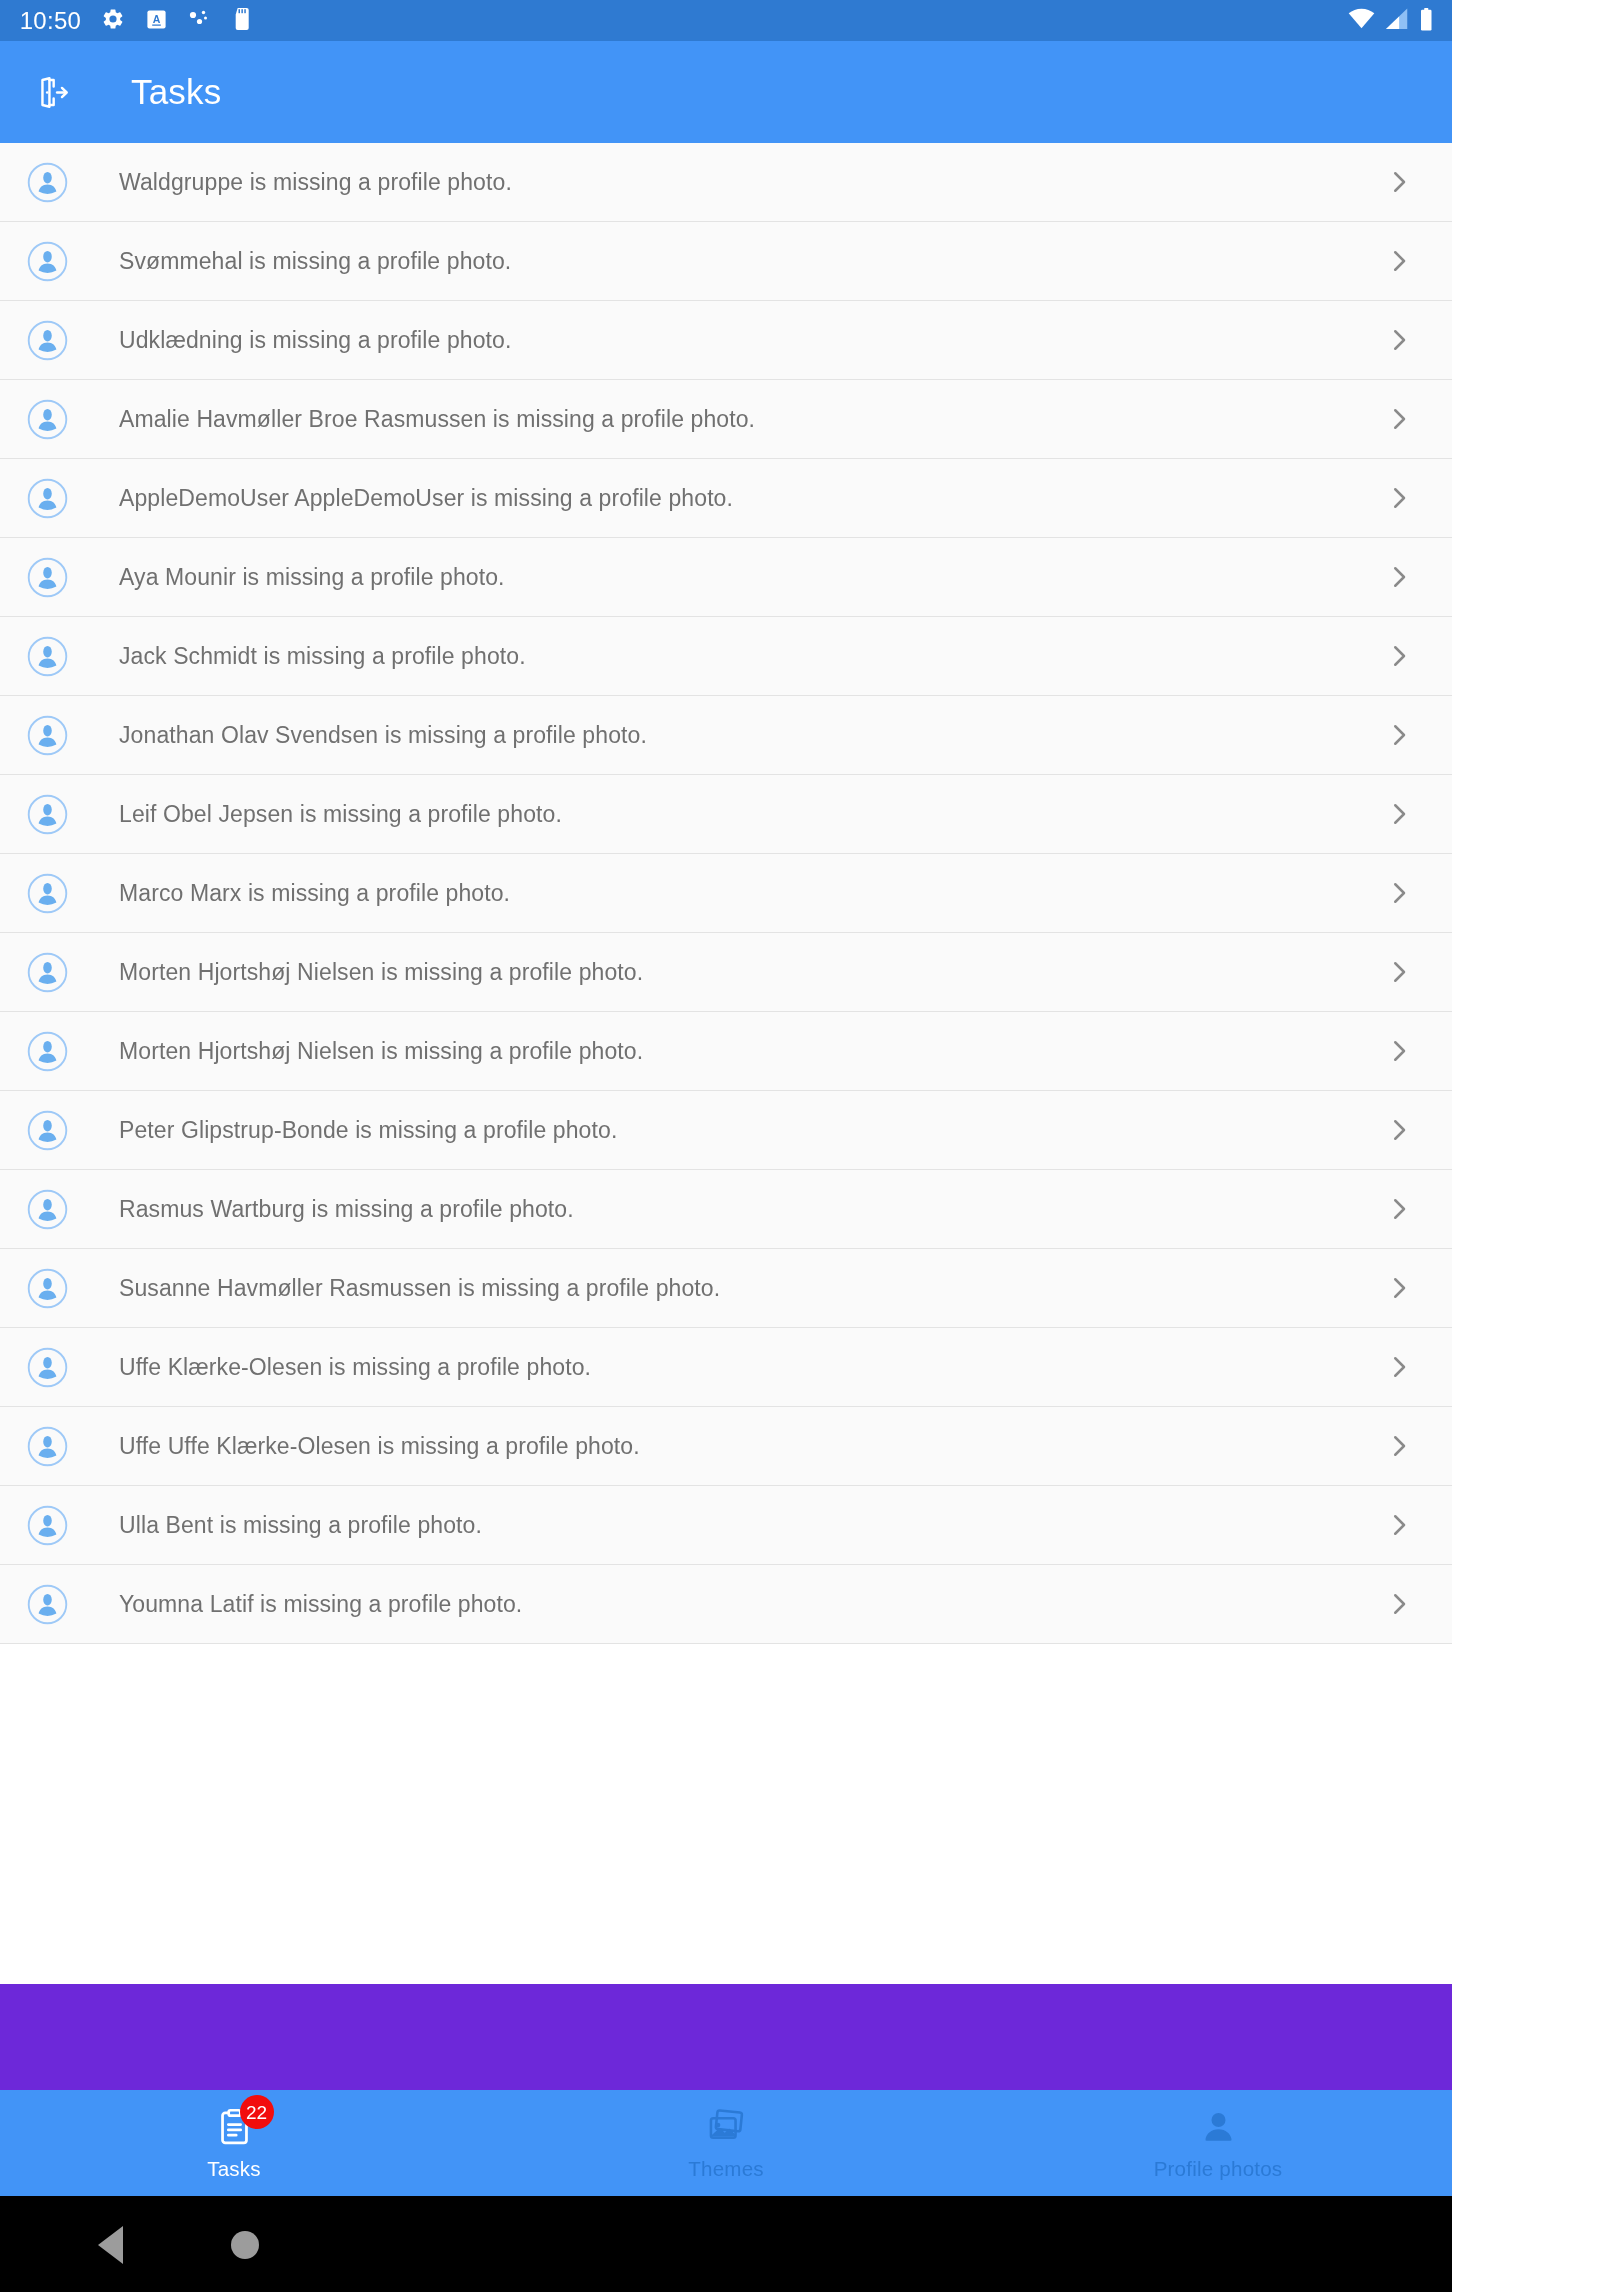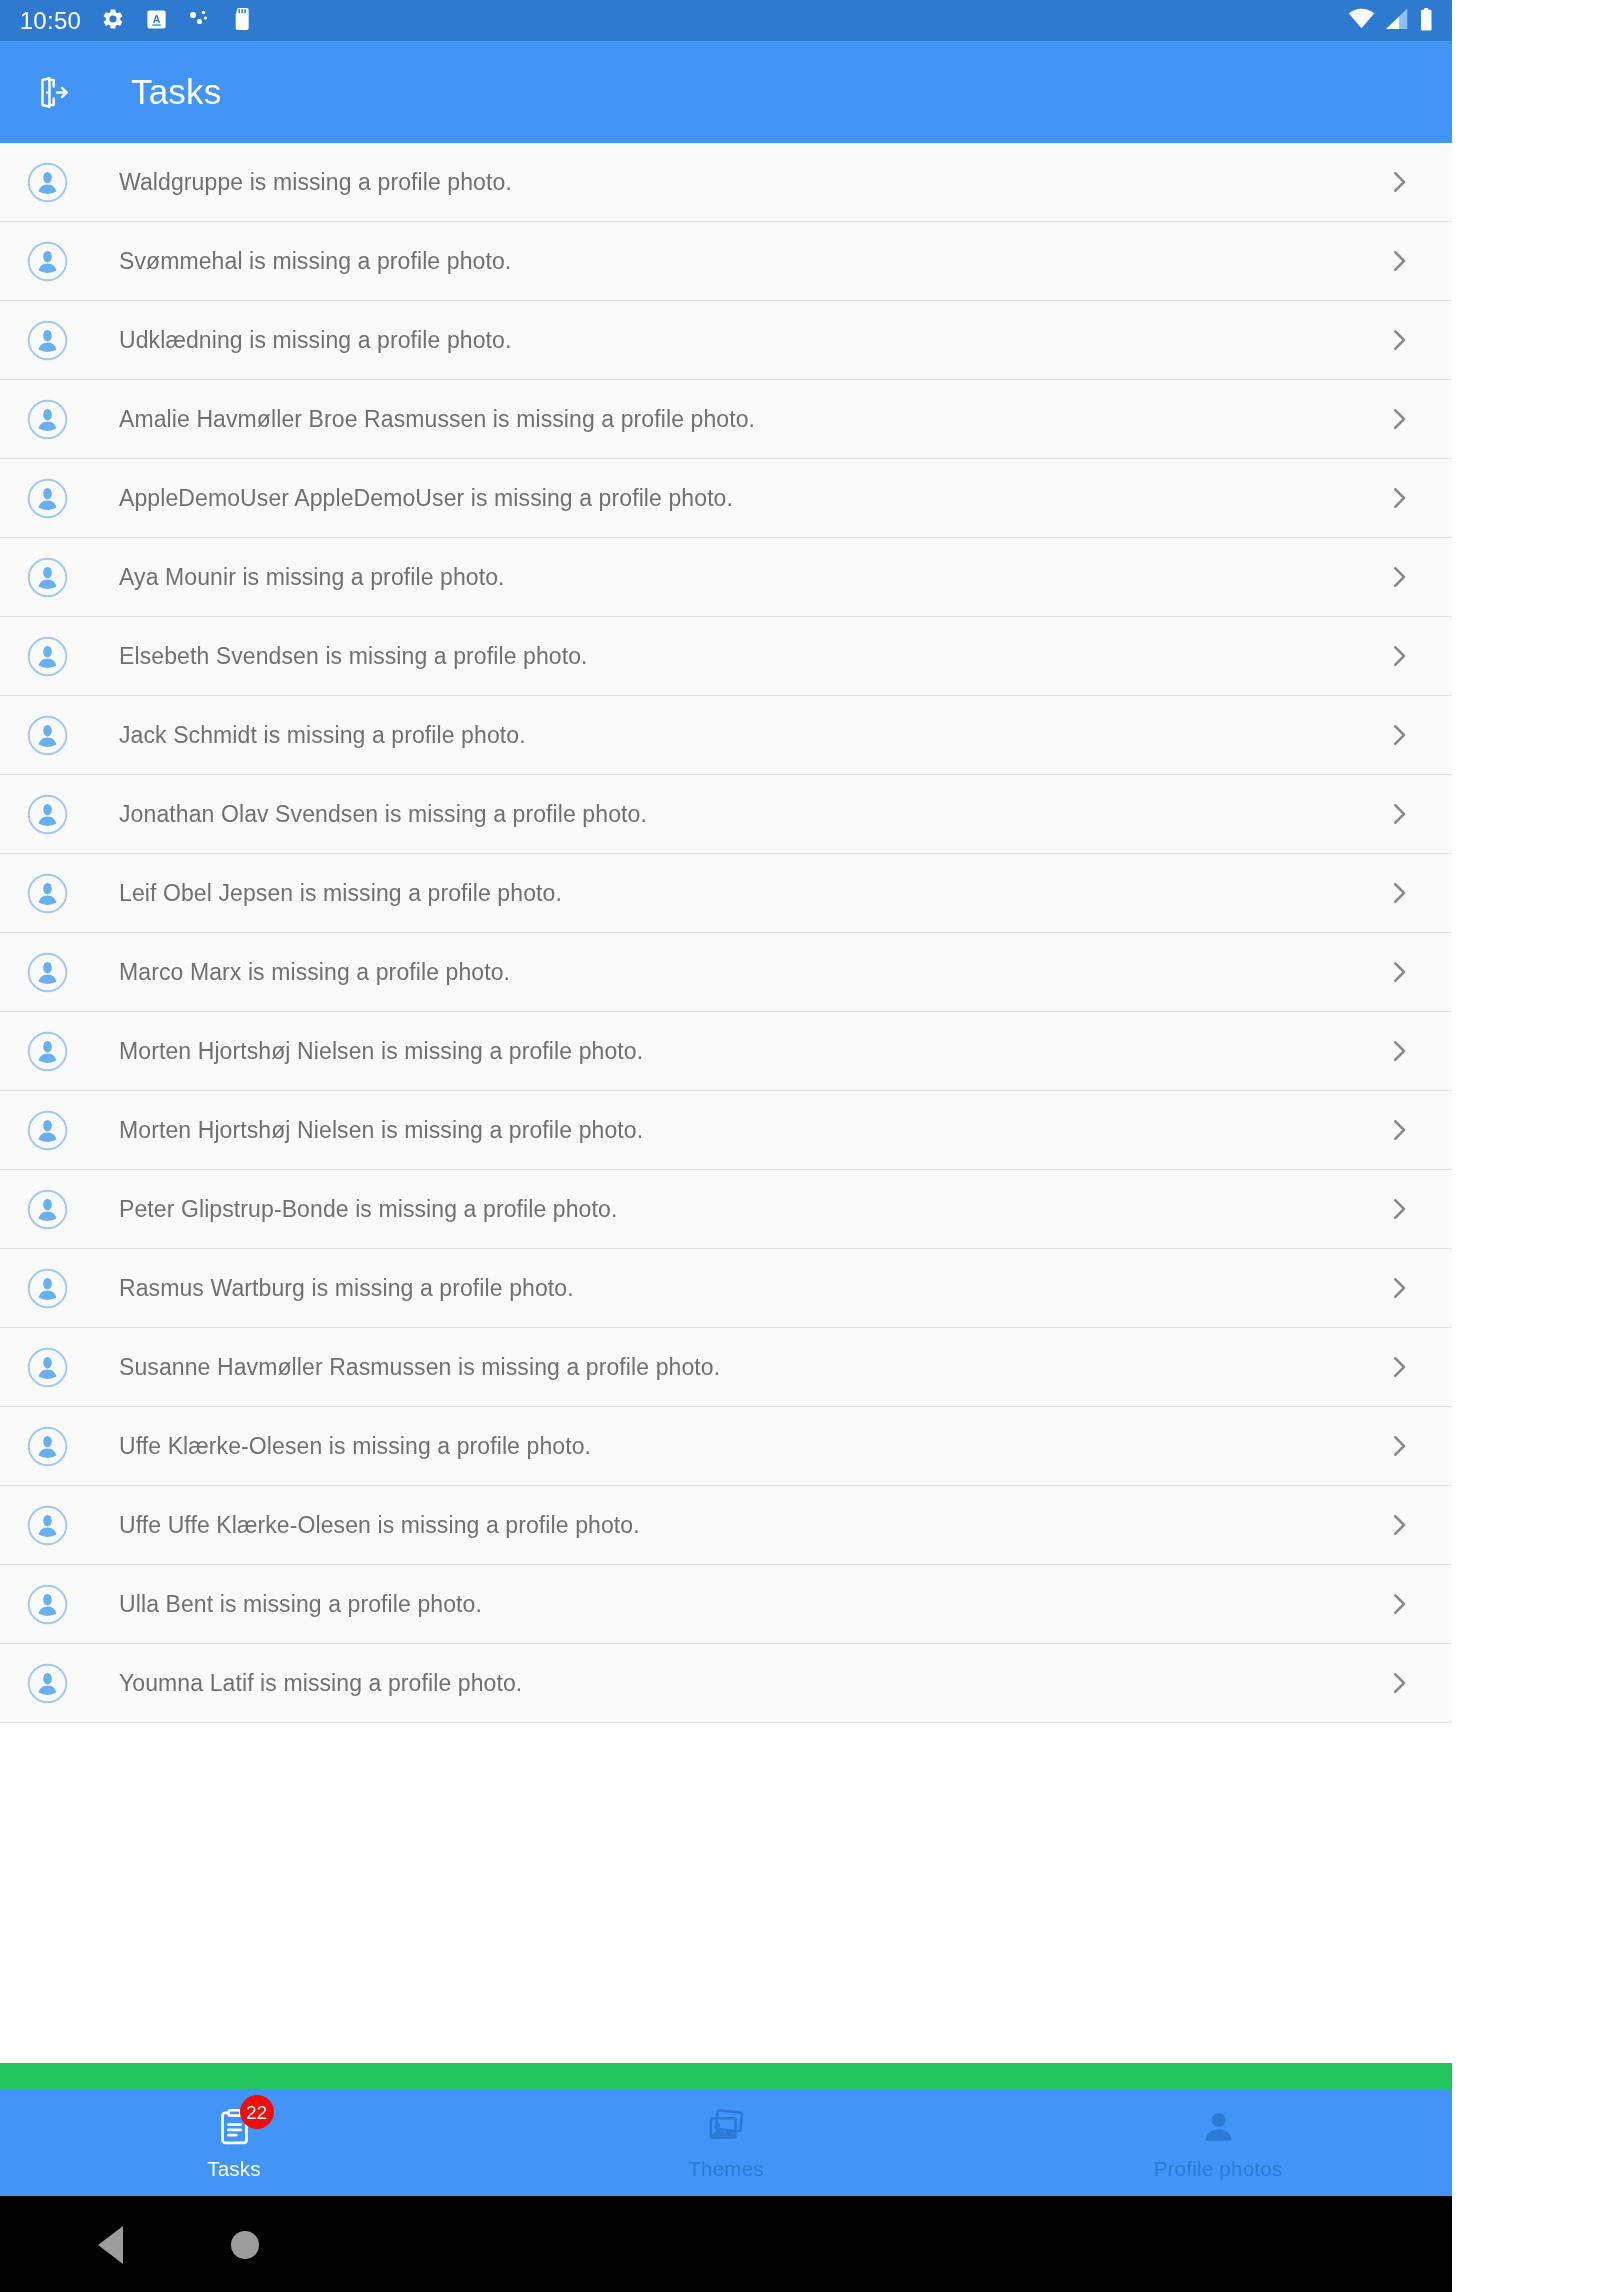--- a/index.html
+++ b/index.html
@@ -72,21 +72,21 @@
     color: #ffffff;
     font-weight: 500;
     margin-left: 50px;
     letter-spacing: 0.2px;
     white-space: nowrap;
   }
 
   
   .list-scroll {
     flex: 1 1 auto;
-    background: #22c55e;
+    background: #6d28d9;
     overflow: hidden;
     position: relative;
   }
   .task-list {
     background: #fafafa;
   }
   .task-row {
     height: 79px;
     display: flex;
     align-items: center;
@@ -365,35 +365,20 @@
         </div>
         <div class="task-row">
           <span class="avatar">
             <svg width="41" height="41" viewBox="0 0 24 24">
   <circle cx="12" cy="12" r="11" fill="none" stroke="#9ec9f7" stroke-width="1.1"></circle>
   <ellipse cx="12" cy="9.2" rx="2.5" ry="3.4" fill="#6aafef"></ellipse>
   <path d="M12 13.1c-3 0-4.8 1.9-5.2 4.2a11 11 0 0 0 10.4 0c-.4-2.3-2.2-4.2-5.2-4.2Z" fill="#6aafef"></path>
 </svg>
           </span>
           <span class="task-text">Aya Mounir is missing a profile photo.</span>
-          <span class="chevron">
-            <svg width="30" height="30" viewBox="0 0 24 24" fill="none" stroke="#8a8a8a" stroke-width="2" stroke-linecap="round" stroke-linejoin="round">
-              <path d="M9 5l7 7-7 7"></path>
-            </svg>
-          </span>
-        </div>
-        <div class="task-row">
-          <span class="avatar">
-            <svg width="41" height="41" viewBox="0 0 24 24">
-  <circle cx="12" cy="12" r="11" fill="none" stroke="#9ec9f7" stroke-width="1.1"></circle>
-  <ellipse cx="12" cy="9.2" rx="2.5" ry="3.4" fill="#6aafef"></ellipse>
-  <path d="M12 13.1c-3 0-4.8 1.9-5.2 4.2a11 11 0 0 0 10.4 0c-.4-2.3-2.2-4.2-5.2-4.2Z" fill="#6aafef"></path>
-</svg>
-          </span>
-          <span class="task-text">Elsebeth Svendsen is missing a profile photo.</span>
           <span class="chevron">
             <svg width="30" height="30" viewBox="0 0 24 24" fill="none" stroke="#8a8a8a" stroke-width="2" stroke-linecap="round" stroke-linejoin="round">
               <path d="M9 5l7 7-7 7"></path>
             </svg>
           </span>
         </div>
         <div class="task-row">
           <span class="avatar">
             <svg width="41" height="41" viewBox="0 0 24 24">
   <circle cx="12" cy="12" r="11" fill="none" stroke="#9ec9f7" stroke-width="1.1"></circle>

